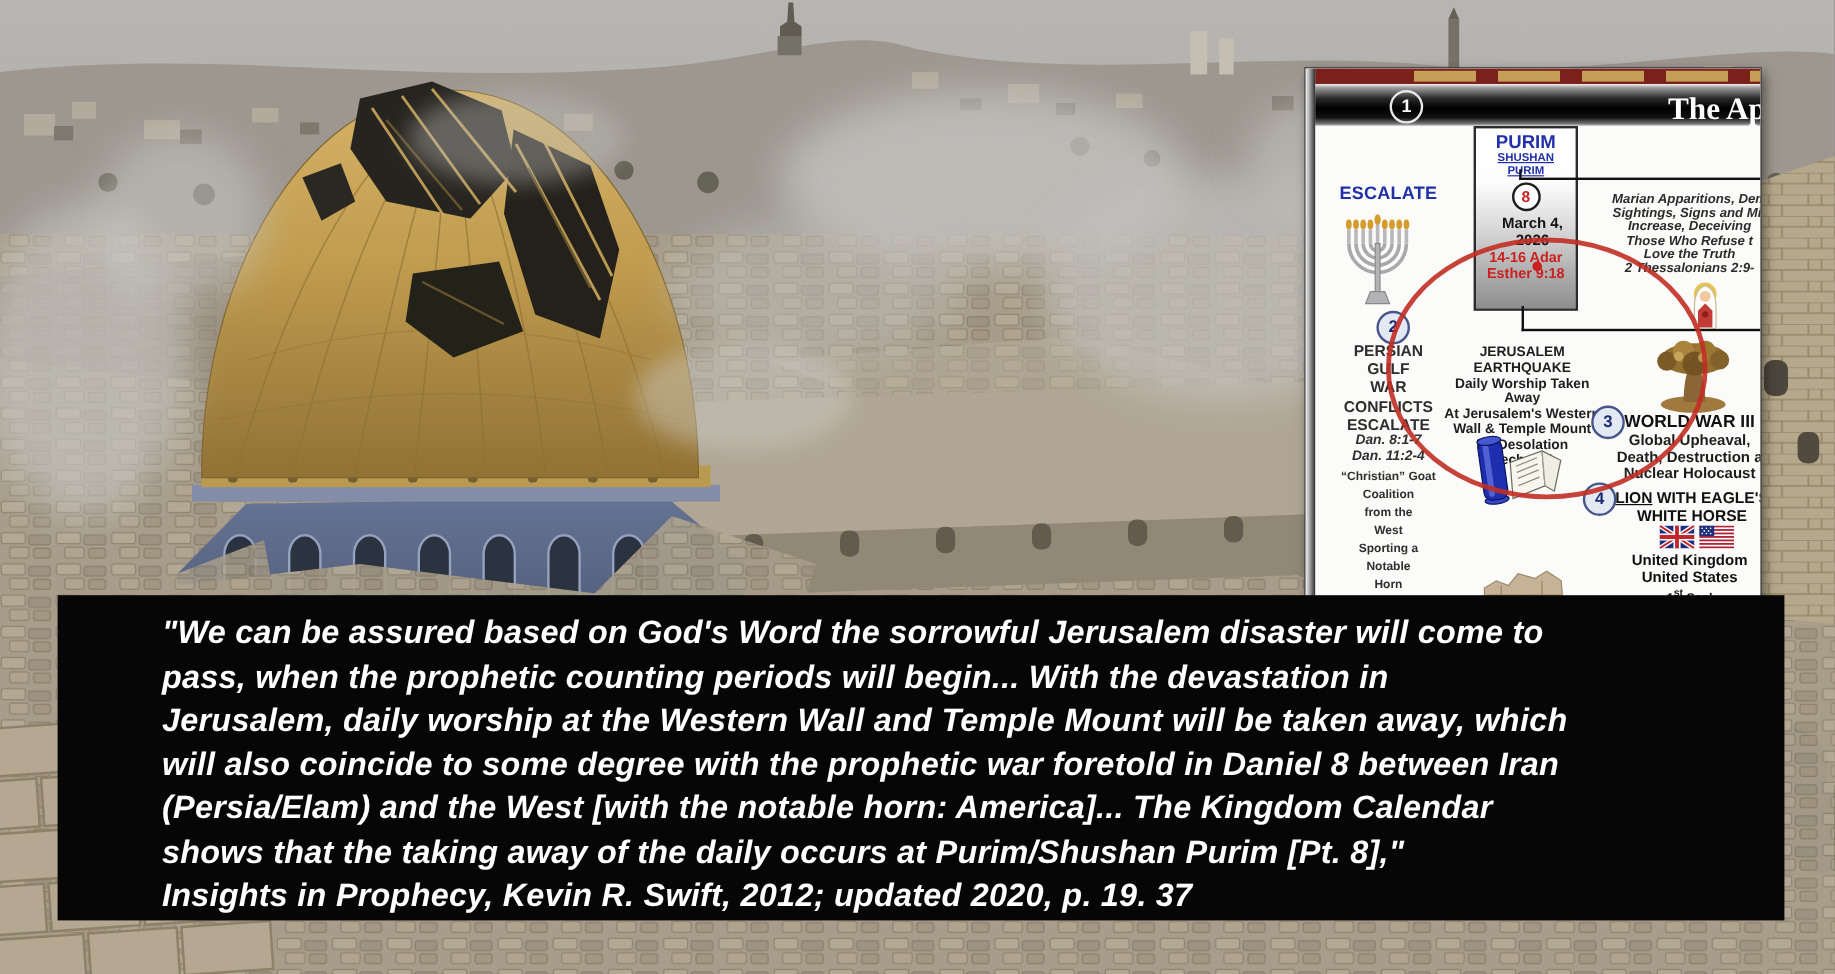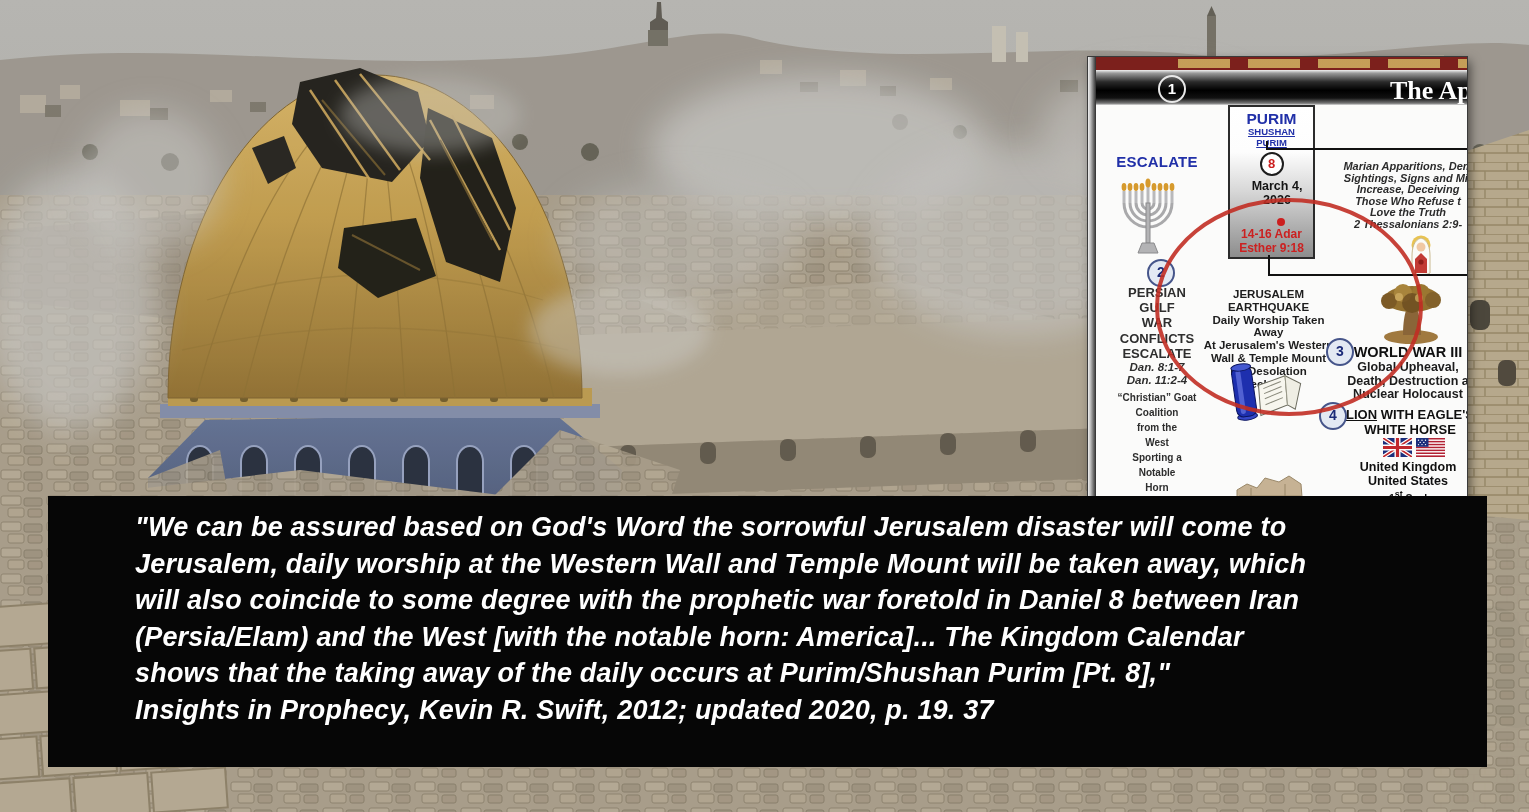--- a/index.html
+++ b/index.html
@@ -357,21 +357,21 @@
       <div>Horn</div>
     </div>
 
     <div class="a pbox">
       <div class="t1 blue">PURIM</div>
       <div class="t2 blue">SHUSHAN</div>
       <div class="t2 blue">PURIM</div>
       <div class="c8">8</div>
       <div class="pdate">March 4,</div>
       <div class="pdate" style="margin-top:0">2026</div>
-      <div class="pred" style="margin-top:20px">14-16 Adar</div>
+      <div class="pred" style="margin-top:0">14-16 Adar</div>
       <div class="pred">Esther 9:18</div>
     </div>
     <div class="a lnk tick"></div>
     <div class="a lnk h1"></div>
     <div class="a lnk v2"></div>
     <div class="a lnk h2"></div>
     <div class="a reddot"></div>
     <div class="a rell"></div>
 
     <div class="a ctext quake">
@@ -481,20 +481,21 @@
     <div class="a ctext seal">
       <span>1</span><sup>st</sup><span> Seal</span>
     </div>
 
     <div class="a pedge"></div>
   </div>
 
   <div class="qbox">
     <div class="qtext">
       <div class="qline">"We can be assured based on God's Word the sorrowful Jerusalem disaster will come to</div>
+      <div class="qline">pass, when the prophetic counting periods will begin... With the devastation in</div>
       <div class="qline">Jerusalem, daily worship at the Western Wall and Temple Mount will be taken away, which</div>
       <div class="qline">will also coincide to some degree with the prophetic war foretold in Daniel 8 between Iran</div>
       <div class="qline">(Persia/Elam) and the West [with the notable horn: America]... The Kingdom Calendar</div>
       <div class="qline">shows that the taking away of the daily occurs at Purim/Shushan Purim [Pt. 8],"</div>
       <div class="qline">Insights in Prophecy, Kevin R. Swift, 2012; updated 2020, p. 19. 37</div>
     </div>
   </div>
 
 </div>
 

